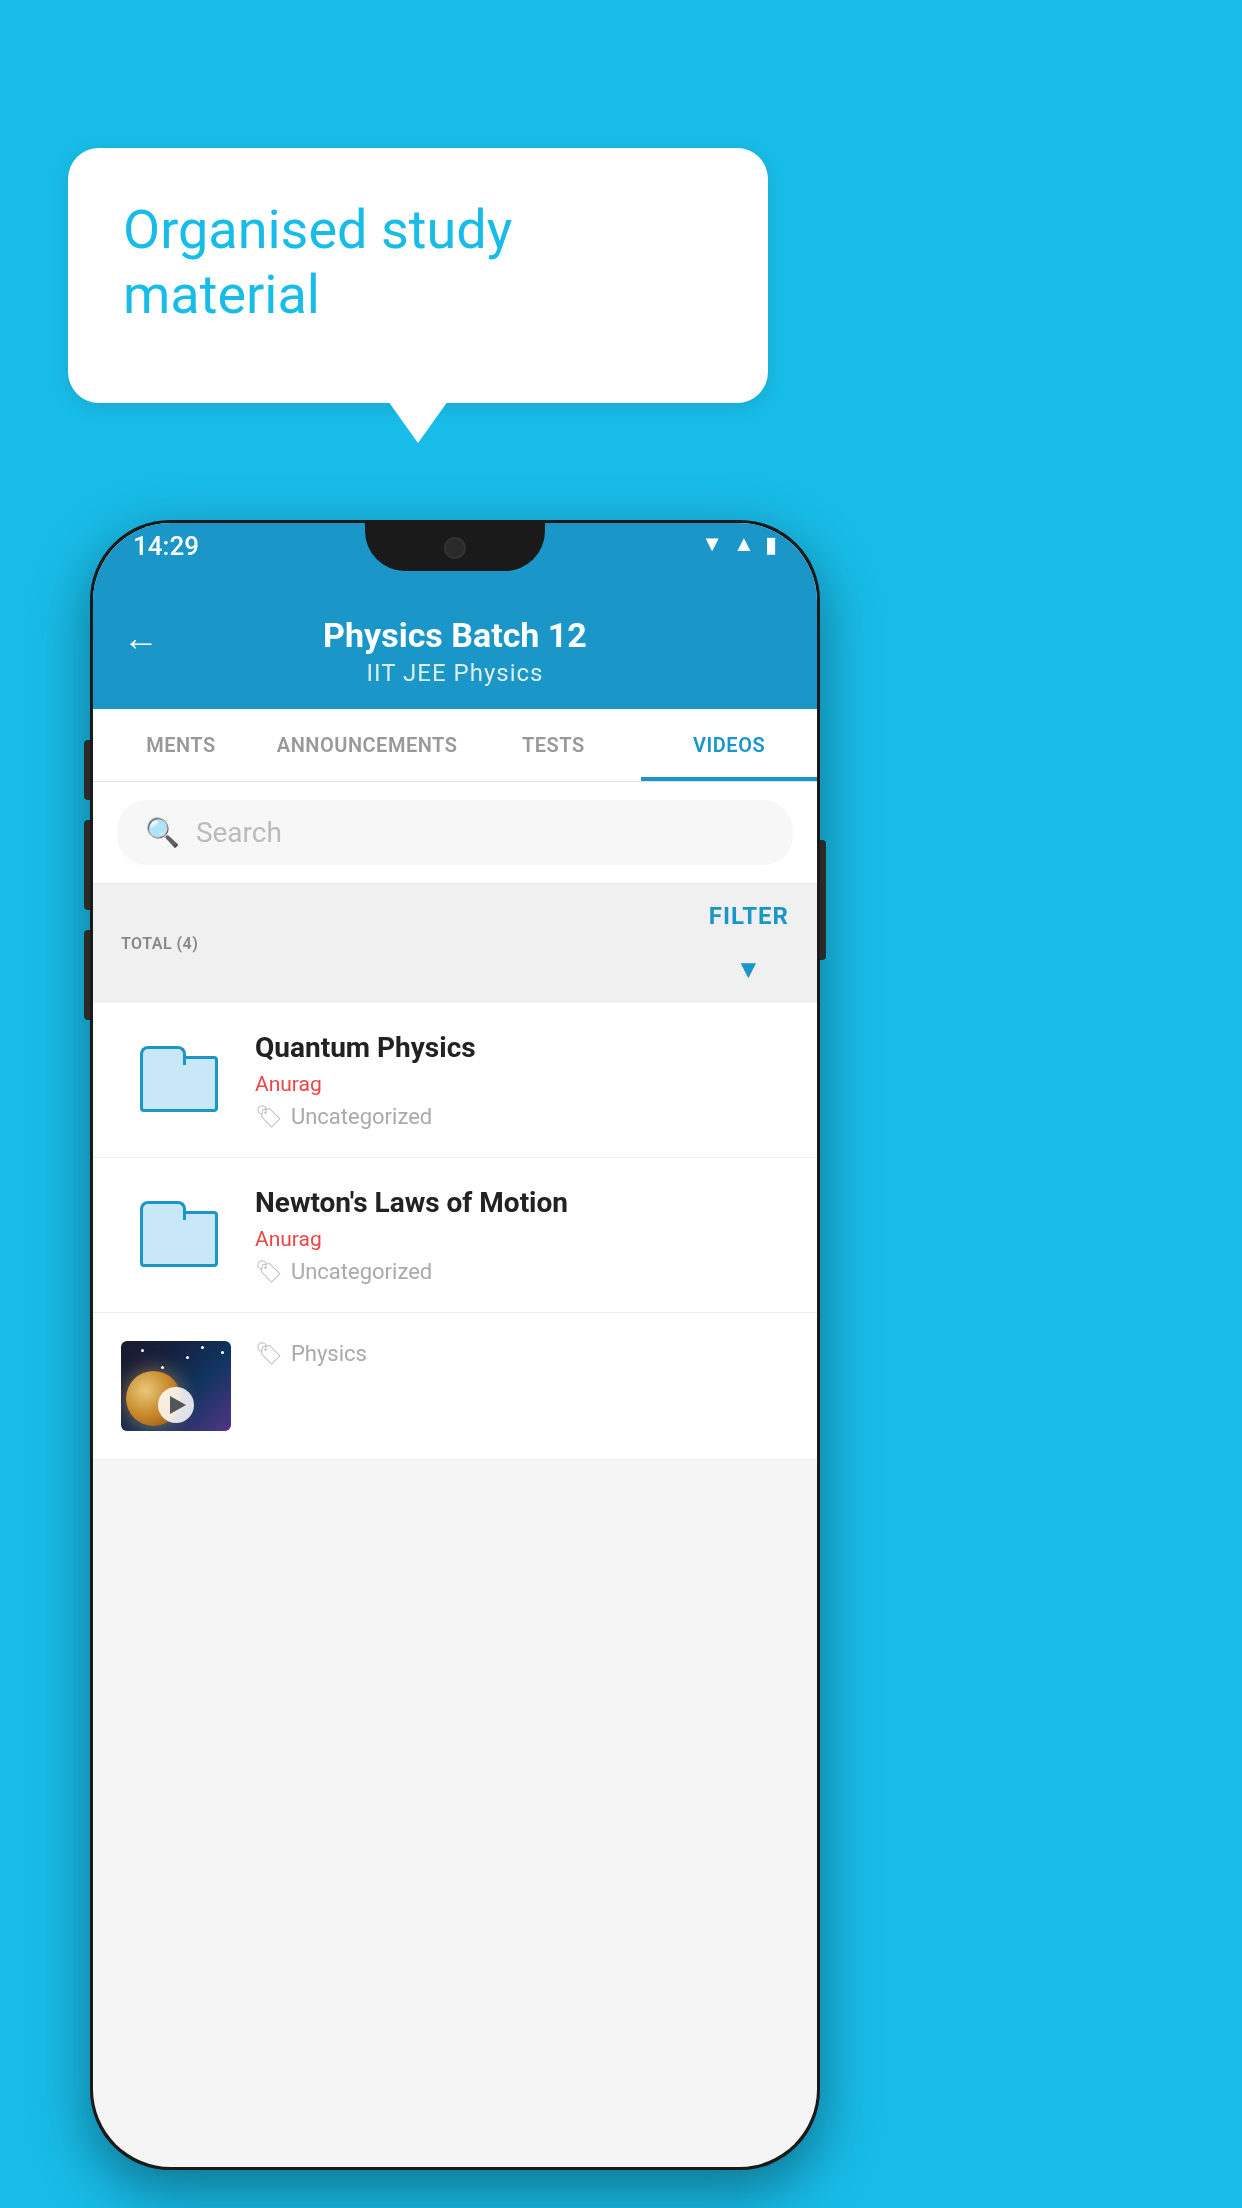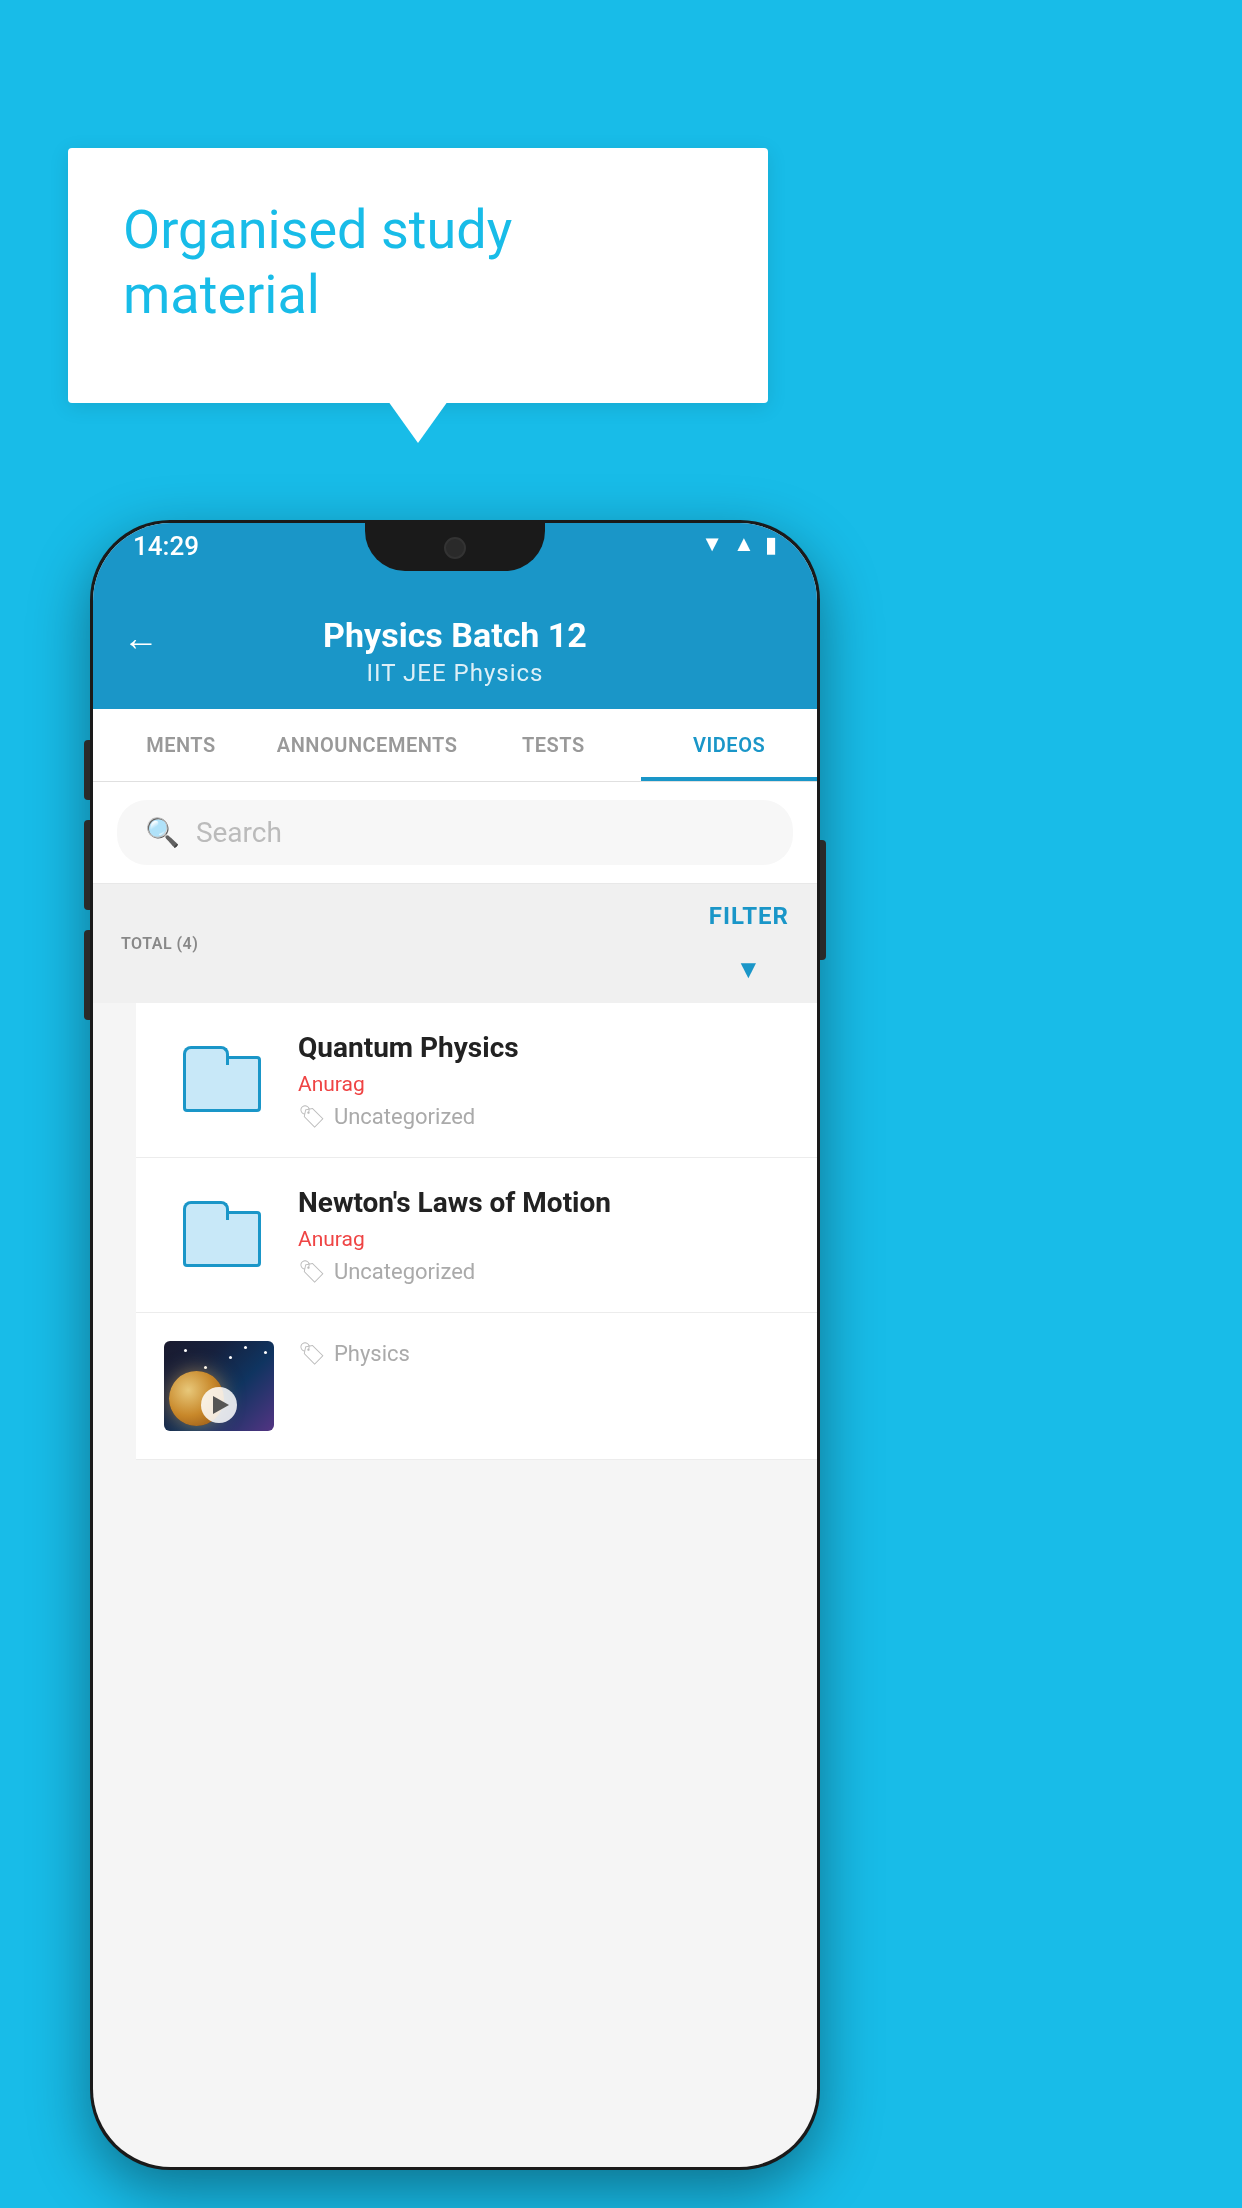--- a/index.html
+++ b/index.html
@@ -14,21 +14,21 @@
       position: relative;
     }
 
     
     .speech-bubble {
       position: absolute;
       top: 148px;
       left: 68px;
       width: 700px;
       background: white;
-      border-radius: 4px;
+      border-radius: 31px;
       padding: 50px 55px 55px 55px;
       box-shadow: 0 4px 20px rgba(0,0,0,0.1);
     }
 
     .speech-bubble::after {
       content: '';
       position: absolute;
       bottom: -40px;
       left: 50%;
       transform: translateX(-50%);
@@ -255,21 +255,20 @@
 
     .filter-icon {
       font-size: 26px;
       color: #1a96c8;
     }
 
     
     .video-list {
       background: white;
       overflow: hidden;
-      margin-left: 43px;
     }
 
     .video-item {
       display: flex;
       align-items: flex-start;
       padding: 28px 28px;
       border-bottom: 1px solid #ececec;
       gap: 24px;
       cursor: pointer;
     }

